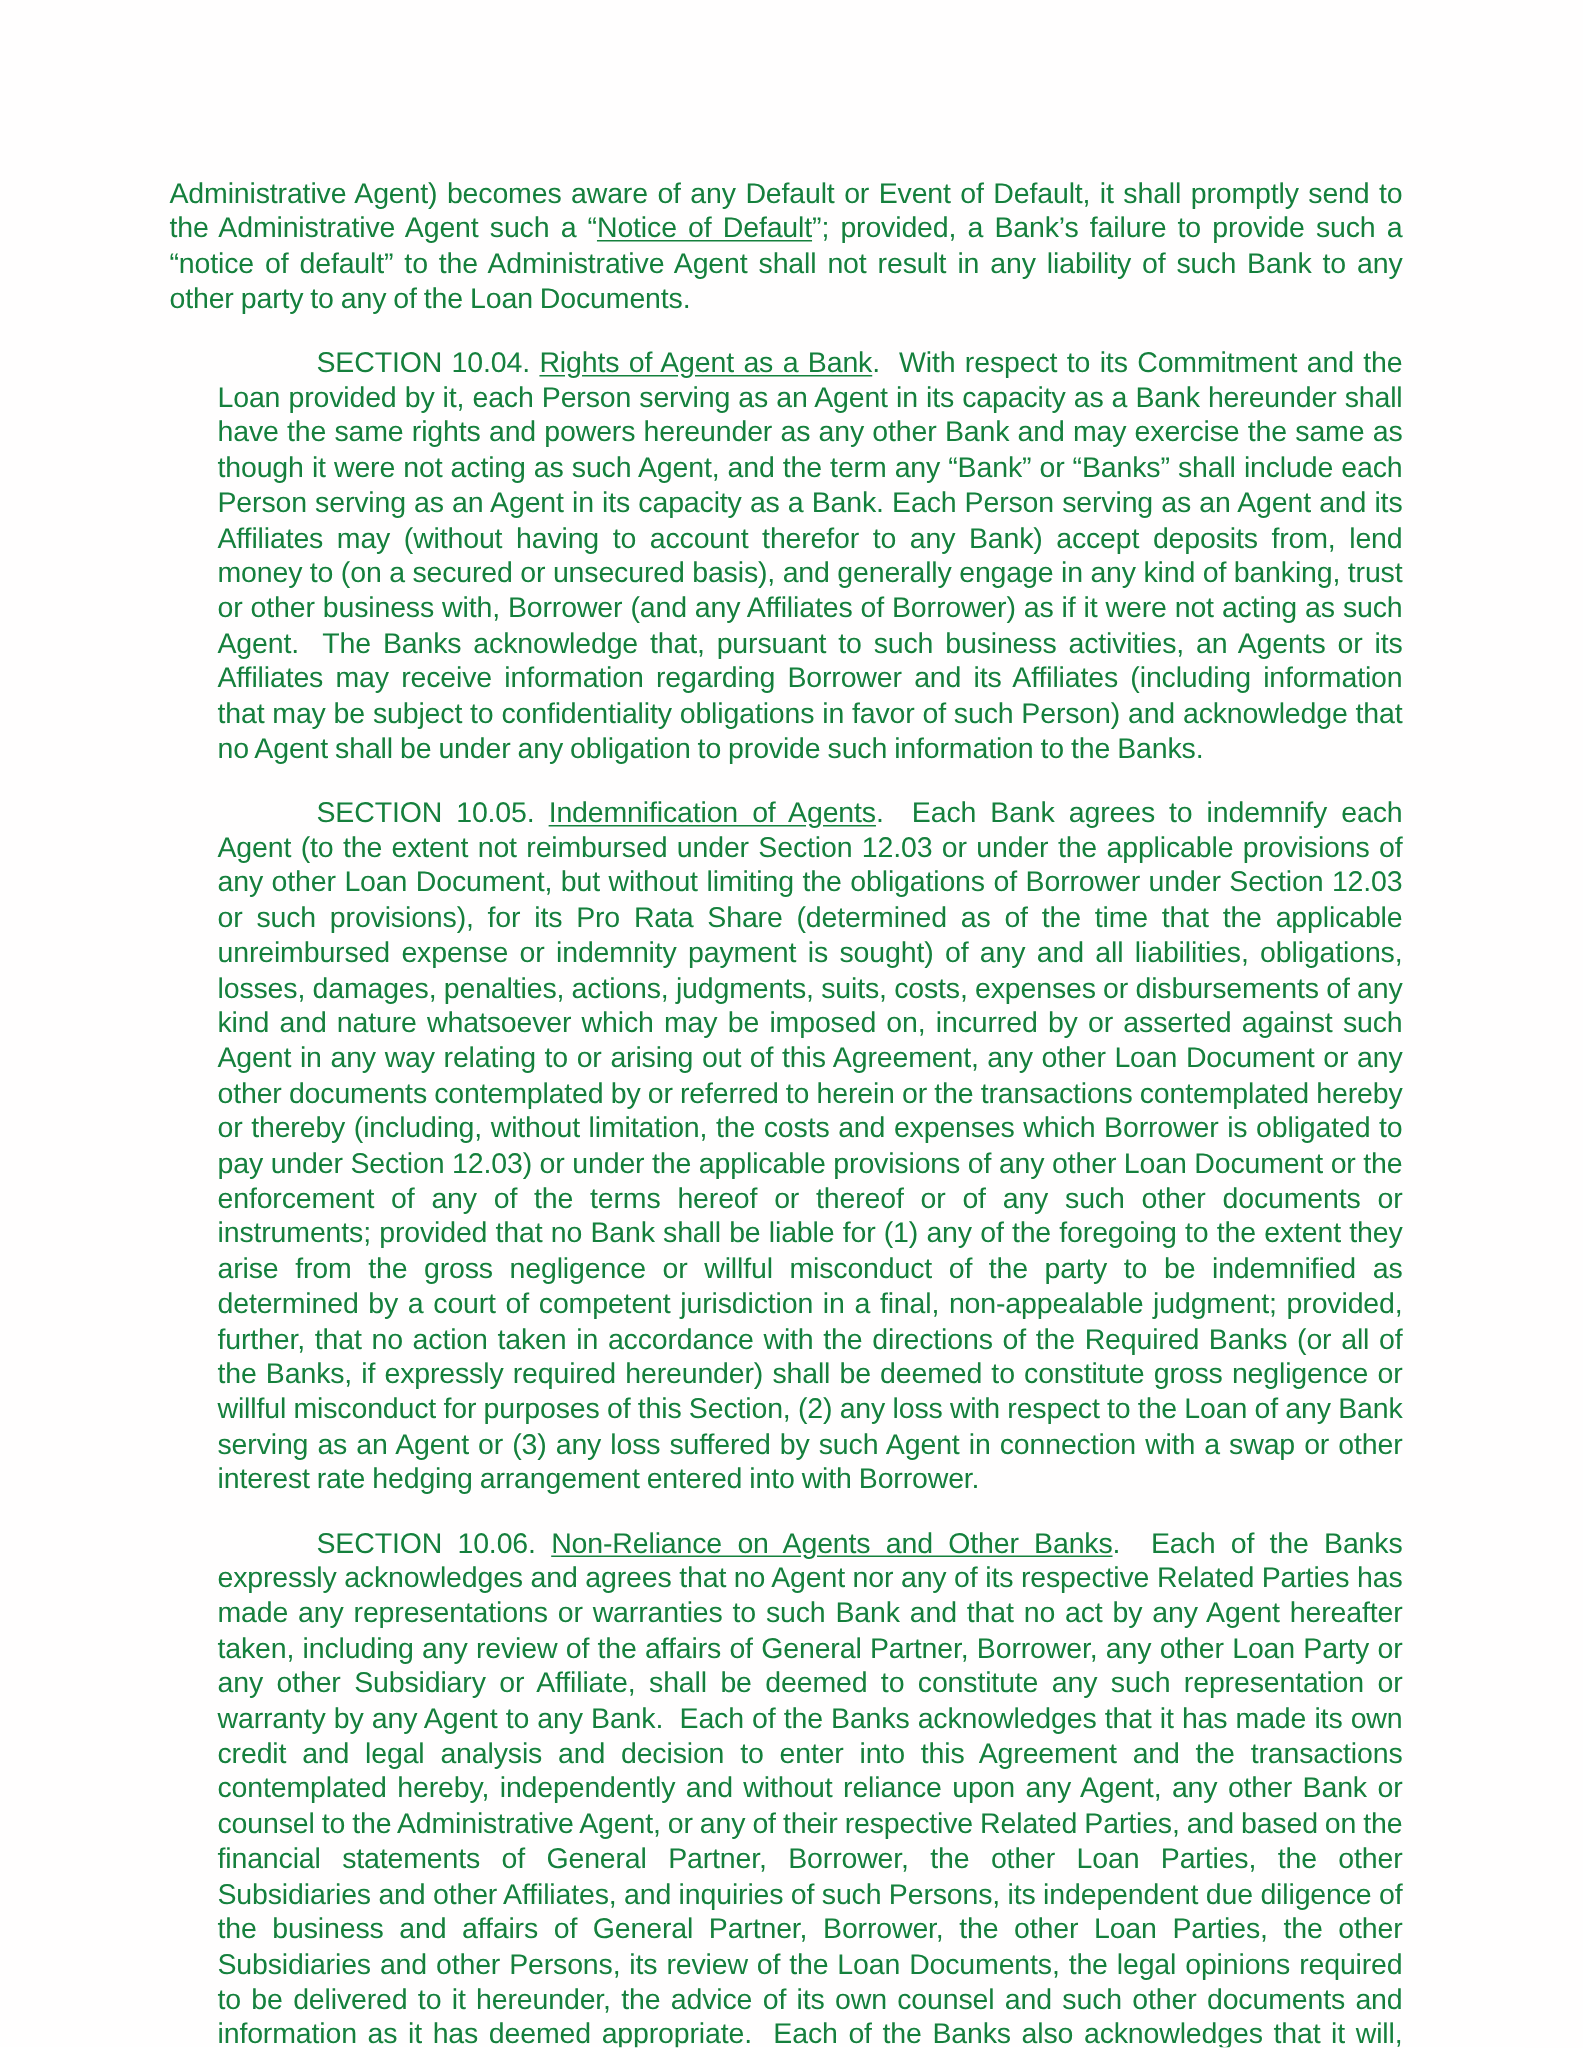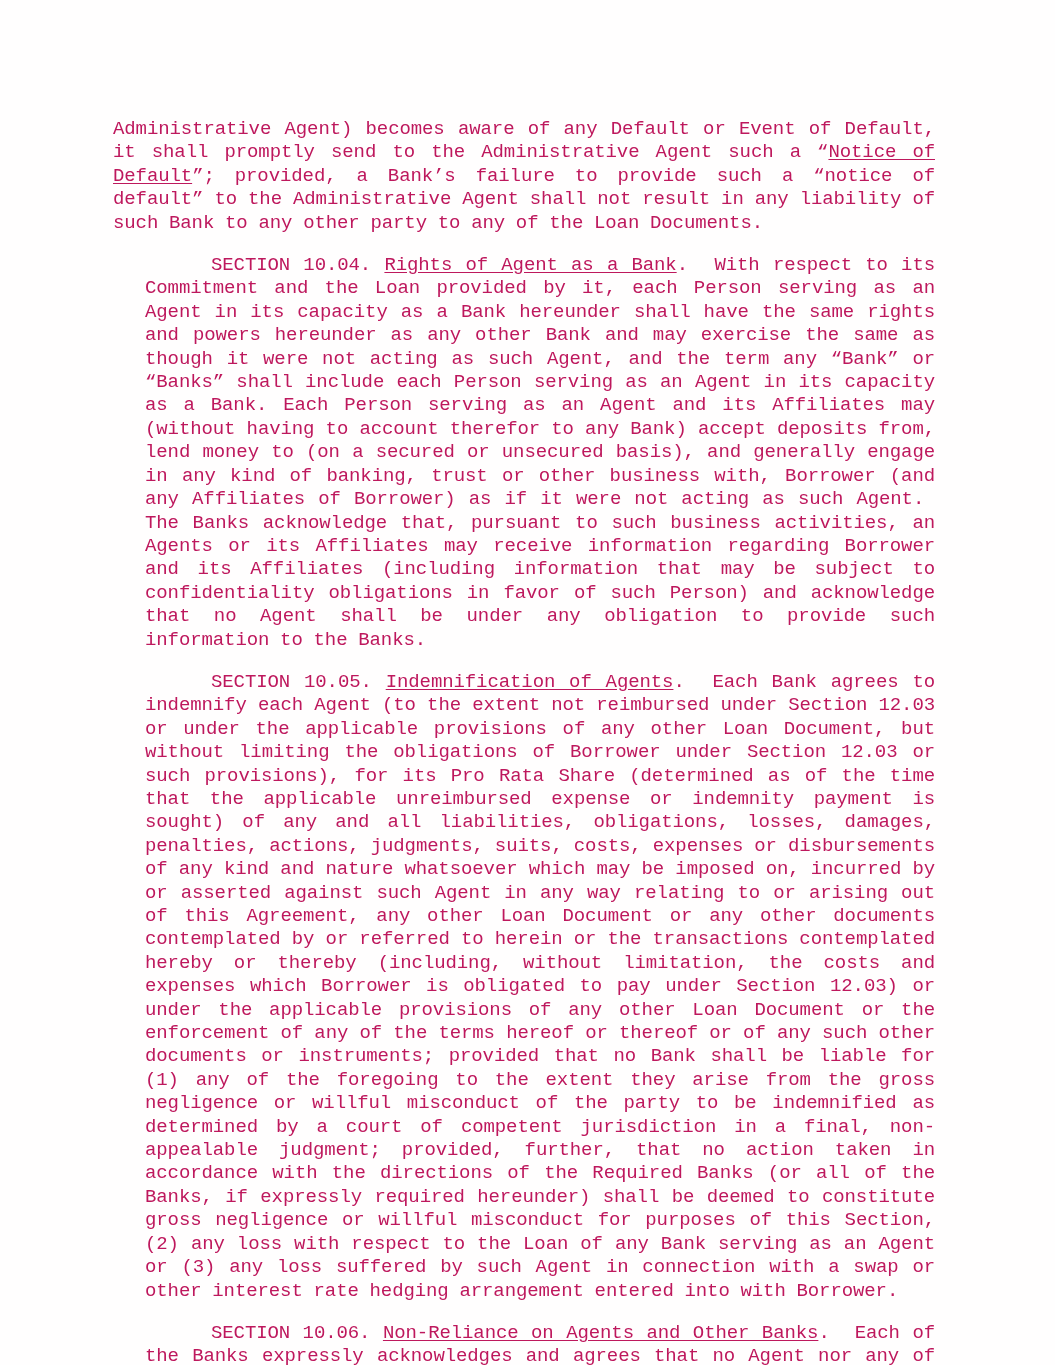--- a/index.html
+++ b/index.html
@@ -9,24 +9,24 @@
   }
   .page {
     position: relative;
     width: 1055px;
     height: 1365px;
     margin: 0 auto;
     background: #fffefe;
     box-sizing: border-box;
     padding: 118px 120px 0 113px;
     overflow: hidden;
-    font-family: Liberation Mono, monospace;
+    font-family: Liberation Sans, sans-serif;
     font-size: 19px;
     line-height: 23.4px;
-    color: #be185d;
+    color: #15803d;
     text-align: justify;
     letter-spacing: -0.1px;
     word-spacing: -0.5px;
   }
   .para {
     margin: 0;
     padding: 0;
   }
   .para.section {
     margin-top: 19px;

